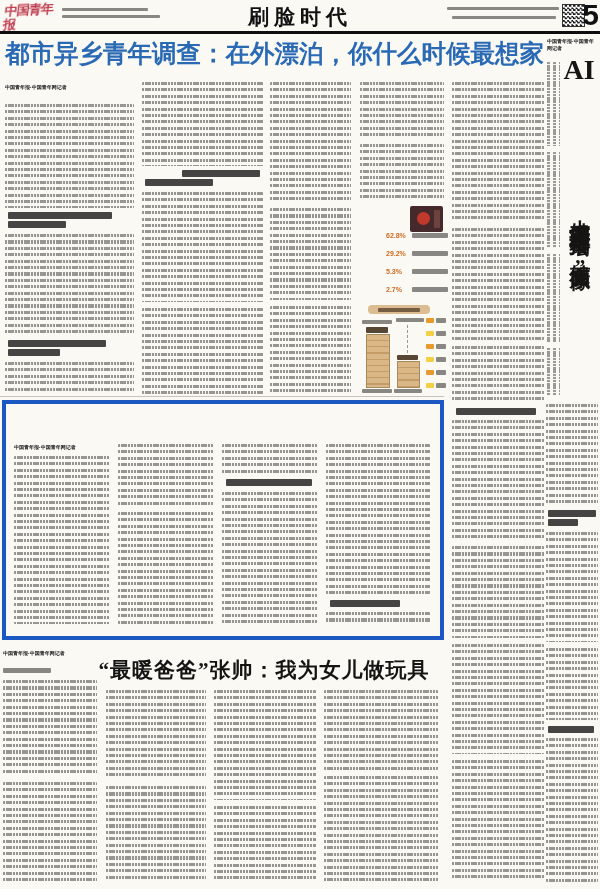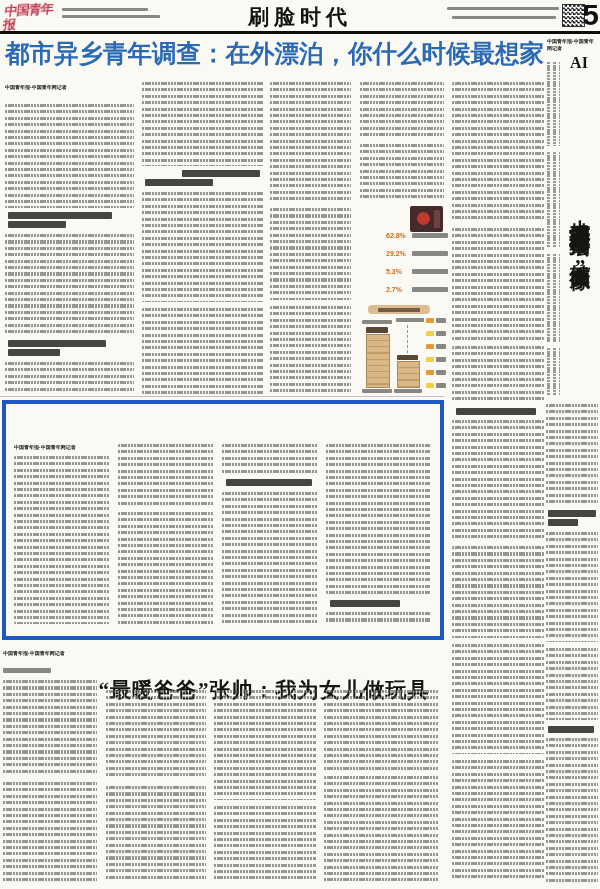--- a/index.html
+++ b/index.html
@@ -39,24 +39,24 @@
   #main-headline{left:5px;top:38px;width:540px;height:30px;color:#2a6ab5;
       font-family:"Liberation Sans",sans-serif;font-weight:900;font-size:25px;line-height:30px;
       white-space:nowrap;letter-spacing:0;transform:scaleX(.98);transform-origin:left;}
 
   #mid-rule{left:0;top:396px;width:444px;height:1px;background:#c5c2bc;}
 
   #face-box{left:2px;top:400px;width:434px;height:232px;border:4px solid #1b58c2;background:rgba(255,255,255,.0);}
   #face-headline{left:10px;top:406px;width:424px;text-align:center;font-size:24px;font-weight:900;
       letter-spacing:2px;color:#141412;white-space:nowrap;}
 
-  #dad-headline{left:88px;top:676px;width:352px;text-align:center;font-size:21px;font-weight:900;
+  #dad-headline{left:88px;top:656px;width:352px;text-align:center;font-size:21px;font-weight:900;
       letter-spacing:1px;color:#141412;white-space:nowrap;}
 
-  #ai-prefix{left:560px;top:54px;width:38px;text-align:center;font-size:16px;font-weight:900;color:#161513;}
+  #ai-prefix{left:560px;top:54px;width:38px;text-align:center;font-size:28px;font-weight:900;color:#161513;}
   #ai-vertical{left:561px;top:84px;width:37px;height:316px;writing-mode:vertical-rl;text-orientation:upright;
       font-size:21px;font-weight:900;color:#161513;letter-spacing:2px;line-height:37px;text-align:center;}
 
   .pct-row{position:absolute;display:flex;align-items:center;gap:4px;}
   .pct-val{font-family:"Liberation Sans",sans-serif;font-weight:bold;font-size:7px;color:#d2691e;width:22px;}
   .pct-lab{height:5px;width:36px;background:#3c3b38;opacity:.6;border-radius:1px;}
 
   #infoB-ribbon{left:368px;top:305px;width:62px;height:9px;background:#dcbd92;border-radius:4px;}
   #infoB-ribbon .bar{left:10px;top:2.5px;width:42px;height:4px;background:#5a452e;opacity:.8;}
   .tower{position:absolute;background:repeating-linear-gradient(180deg,#dab786 0 5px,#c39c67 5px 6.2px);

